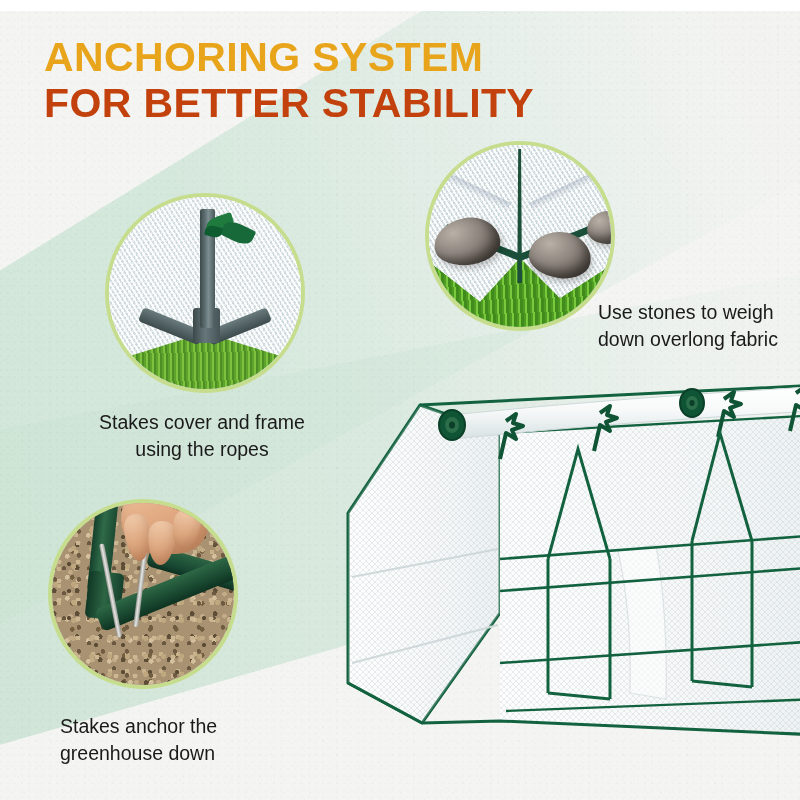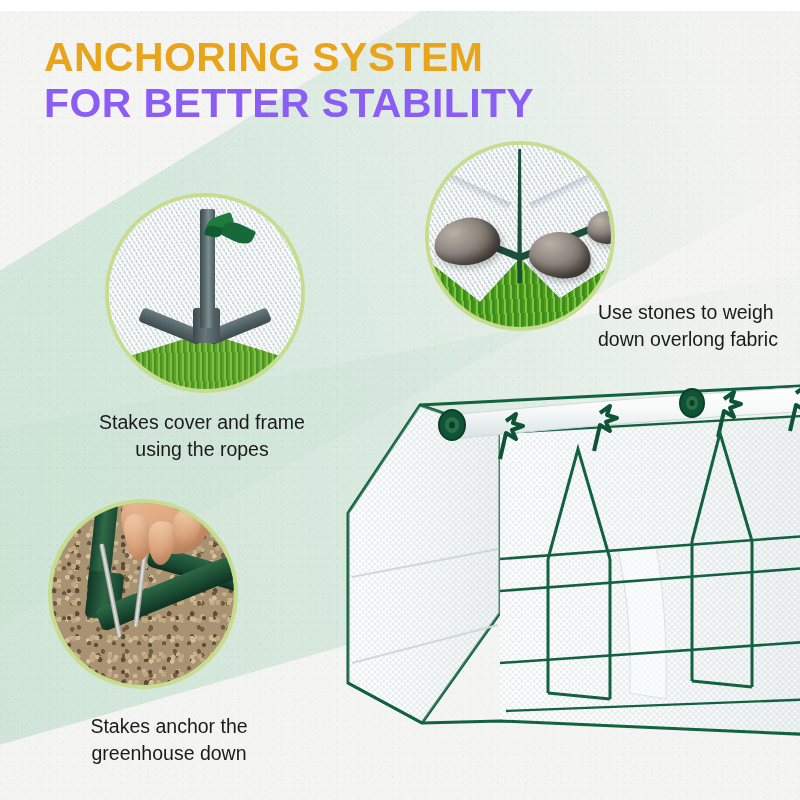--- a/index.html
+++ b/index.html
@@ -81,21 +81,21 @@
     letter-spacing: .4px;
     color: #e8a51c;
     line-height: 1.12;
     white-space: nowrap;
   }
   .headline .line2 {
     display: block;
     font-size: 41px;
     font-weight: bold;
     letter-spacing: .4px;
-    color: #8b5cf6;
+    color: #c2410c;
     line-height: 1.12;
     white-space: nowrap;
   }
 
   
   .inset {
     position: absolute;
     border-radius: 50%;
     border: 4px solid #c6dd8d;
     box-sizing: border-box;
@@ -282,21 +282,21 @@
   
   .caption {
     position: absolute;
     color: #1a1a1a;
     font-size: 19.5px;
     line-height: 1.38;
     white-space: pre-line;
   }
   #caption-ropes  { left: 62px;  top: 398px; width: 280px; text-align: center; }
   #caption-stones { left: 598px; top: 288px; width: 210px; text-align: left; }
-  #caption-stakes { left: 44px;  top: 702px; width: 250px; text-align: center; }
+  #caption-stakes { left: 60px;  top: 702px; width: 250px; text-align: left; }
 
   
   #greenhouse {
     position: absolute;
     left: 300px;
     top: 352px;
     width: 520px;
     height: 420px;
   }
   #greenhouse svg { display: block; width: 100%; height: 100%; overflow: visible; }

